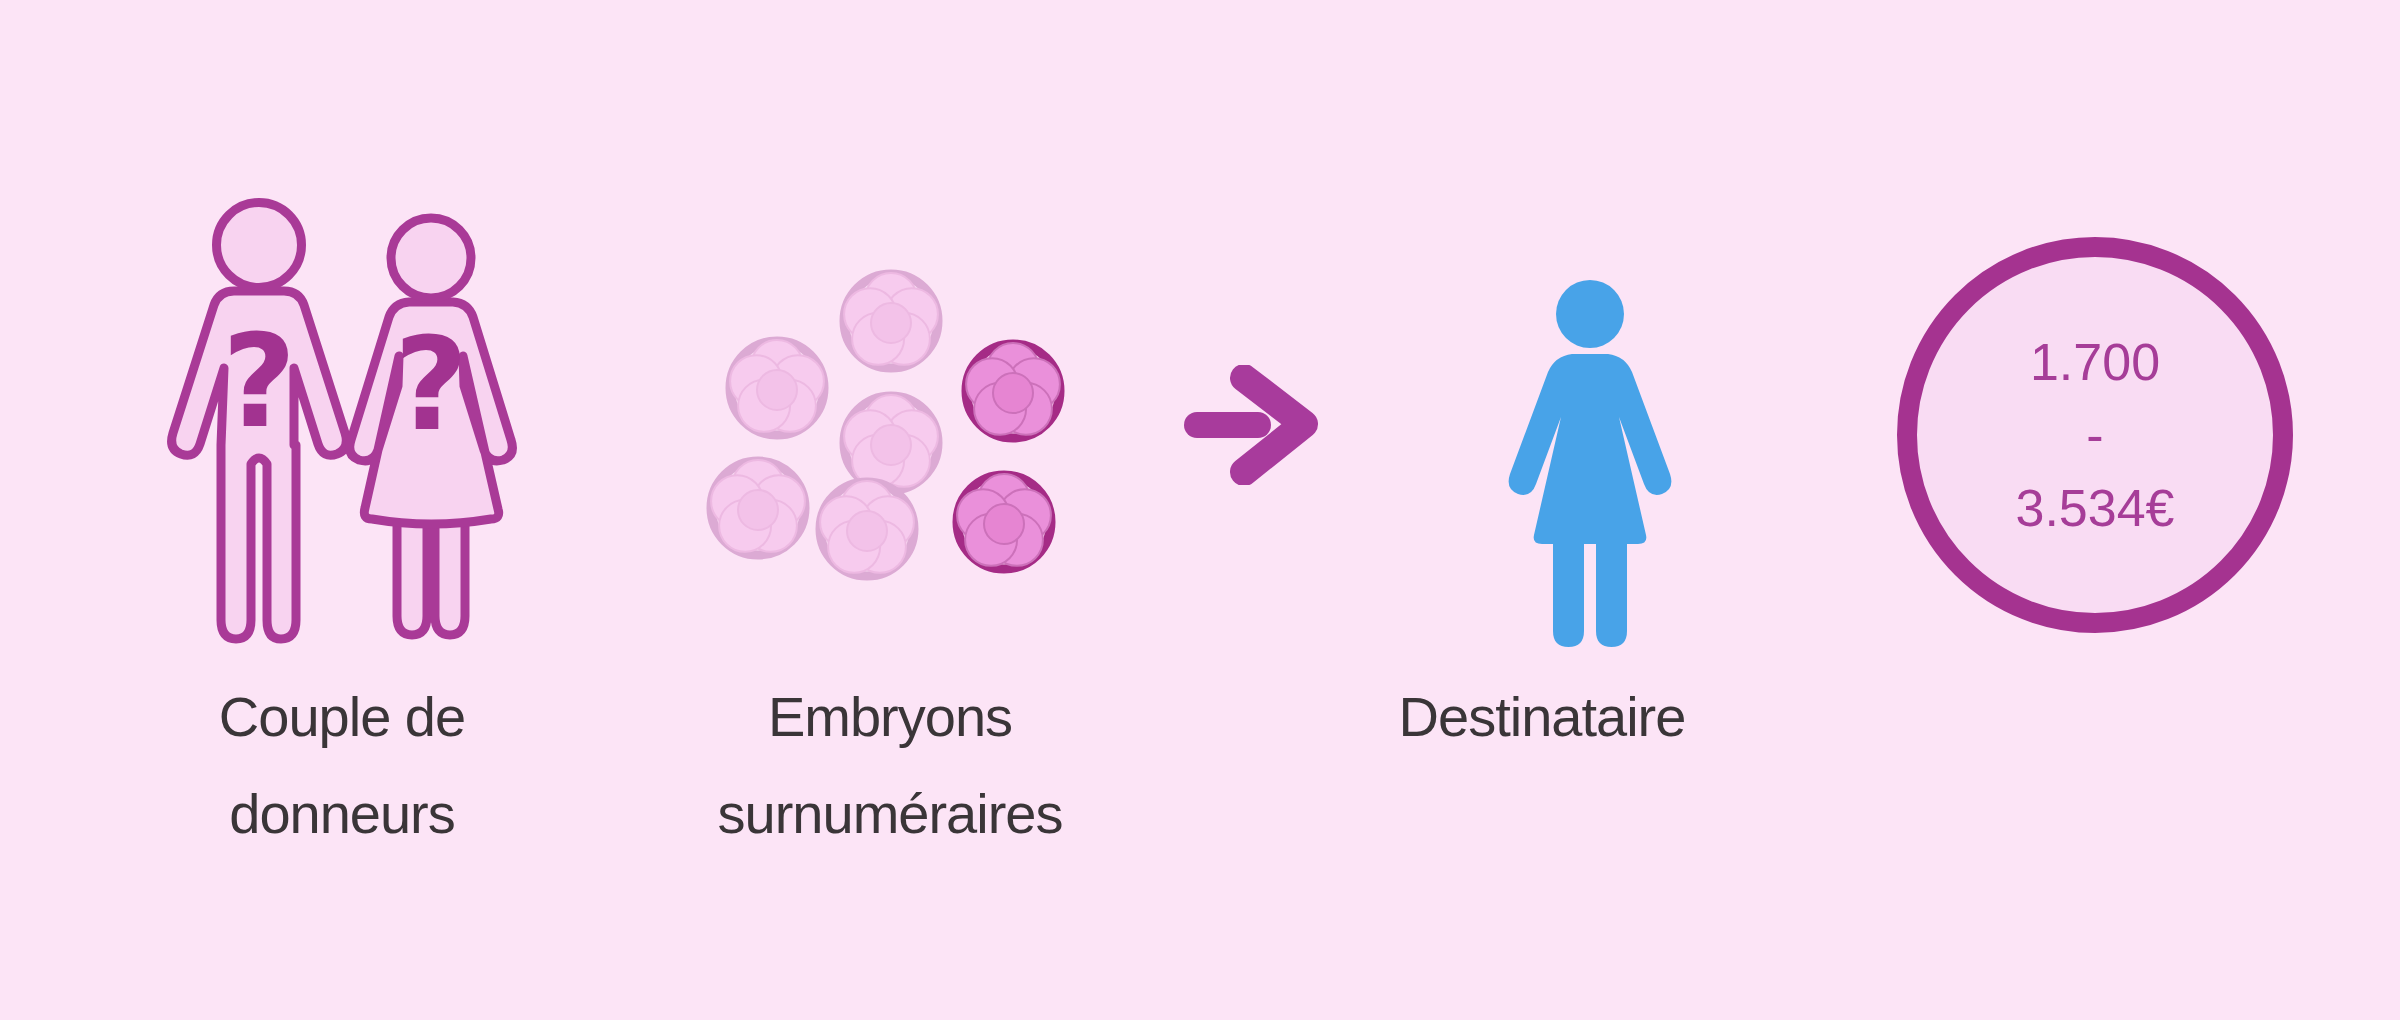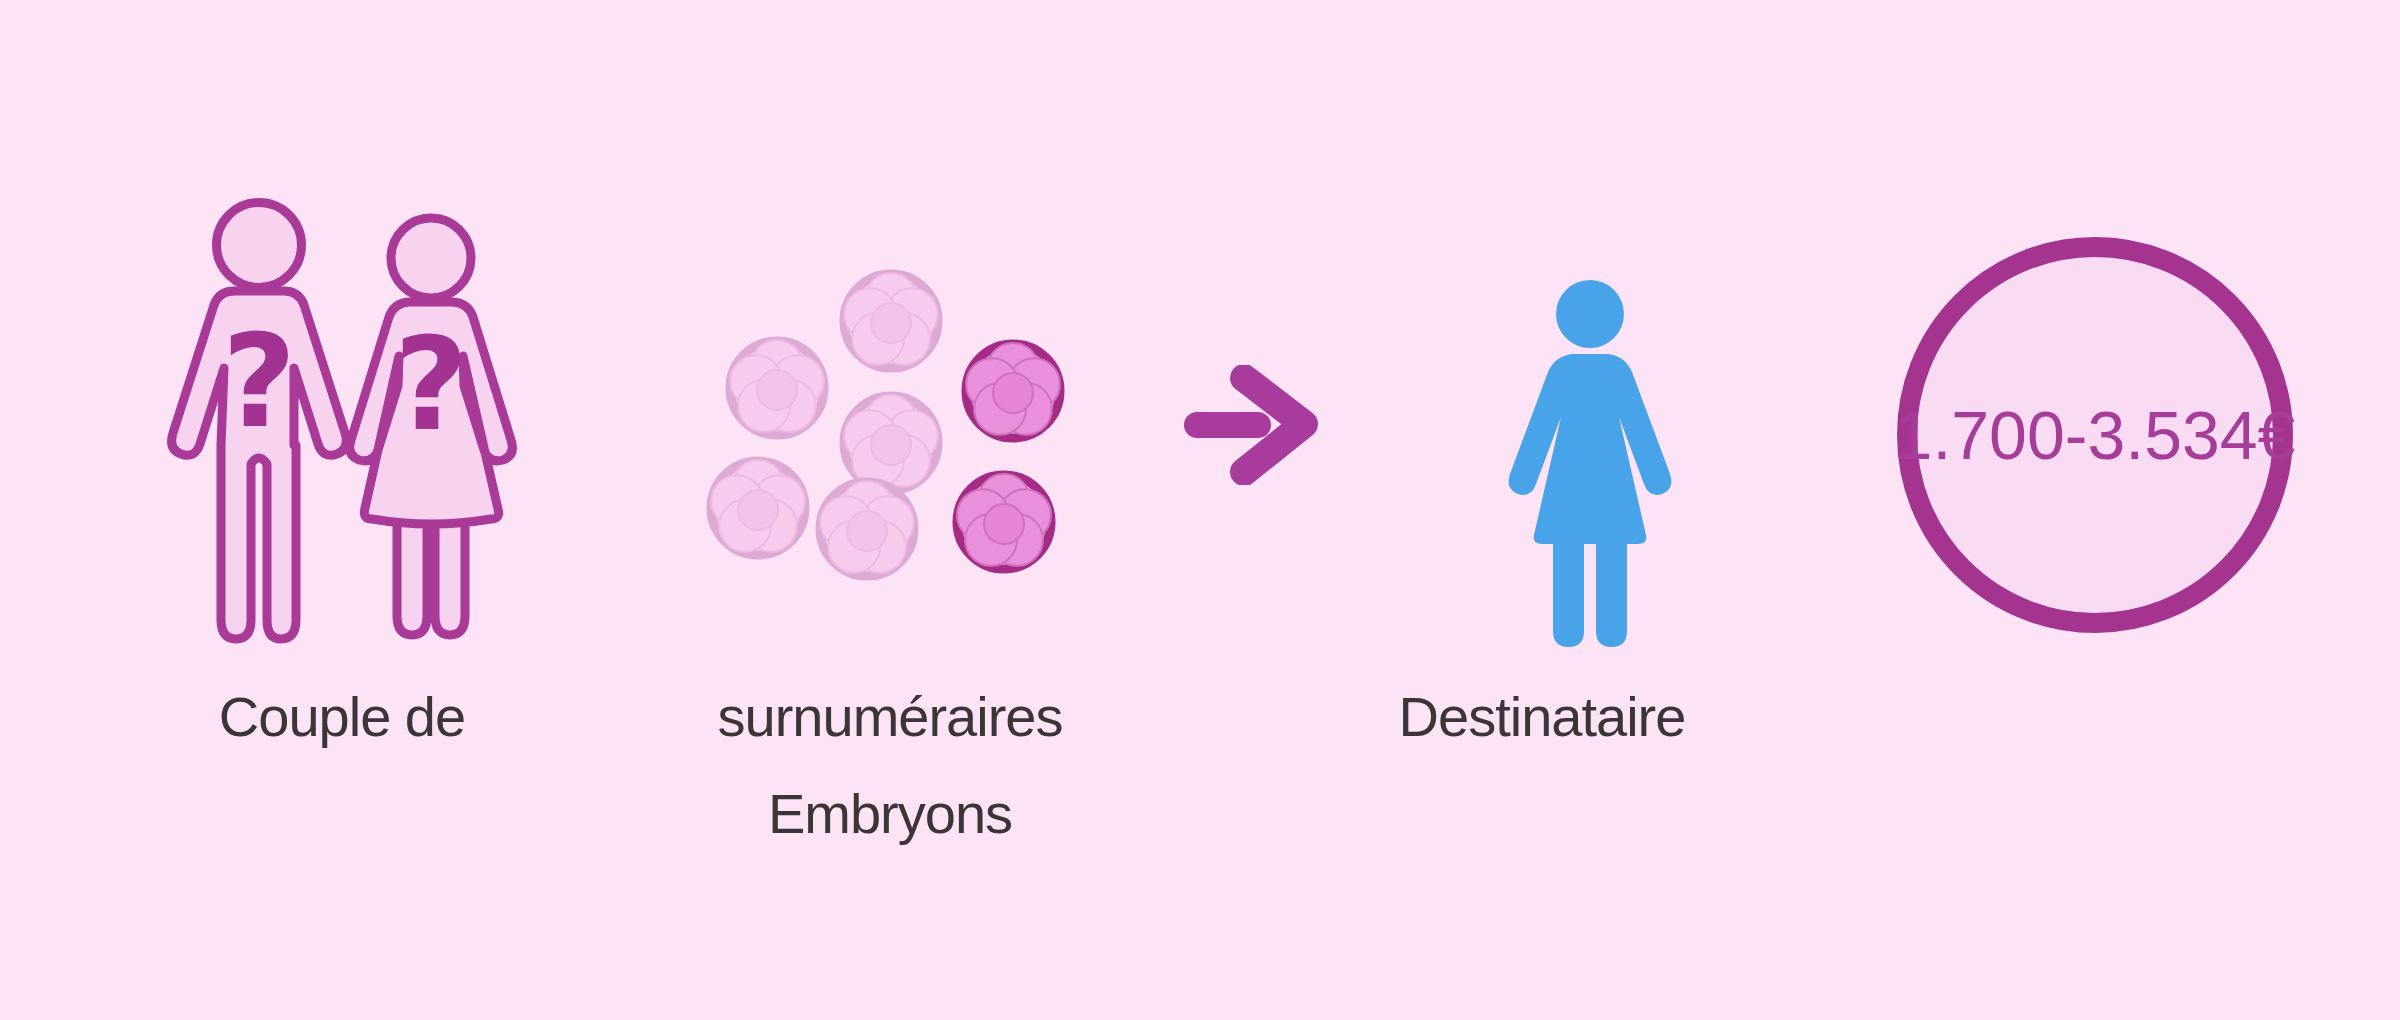--- a/index.html
+++ b/index.html
@@ -51,23 +51,23 @@
     color:var(--text,#3a3538);
   }
 
   
   .price-badge{
     position:absolute;left:1897px;top:237px;
     width:356px;height:356px;
     border:20px solid var(--ring,#a53390);
     border-radius:50%;
     background:var(--badge-bg,#f9dcf3);
-    display:flex;align-items:center;justify-content:center;
+    display:flex;flex-direction:column;align-items:center;justify-content:center;
     color:var(--price-text,#a63d98);
-    font-size:68px;line-height:73px;
+    font-size:52px;line-height:73px;
   }
 </style>
 </head>
 <body>
 
 <div class="canvas">
 
   <svg class="icon-abs" style="left:160px;top:192px;" width="364" height="460" viewBox="0 0 364 460">
     <g>
       <circle class="figure-stroke" cx="99" cy="53" r="42.5"></circle>
@@ -199,22 +199,23 @@
   </svg>
 
   <div class="price-badge">
     <div>1.700</div>
     <div>-</div>
     <div>3.534€</div>
   </div>
 
   <div class="label" style="left:42px;">
     <div>Couple de</div>
+    <div>donneurs</div>
   </div>
   <div class="label" style="left:590px;">
+    <div>Embryons</div>
     <div>surnuméraires</div>
-    <div>Embryons</div>
   </div>
   <div class="label" style="left:1242px;">
     <div>Destinataire</div>
   </div>
 
 </div>
 
 </body></html>

